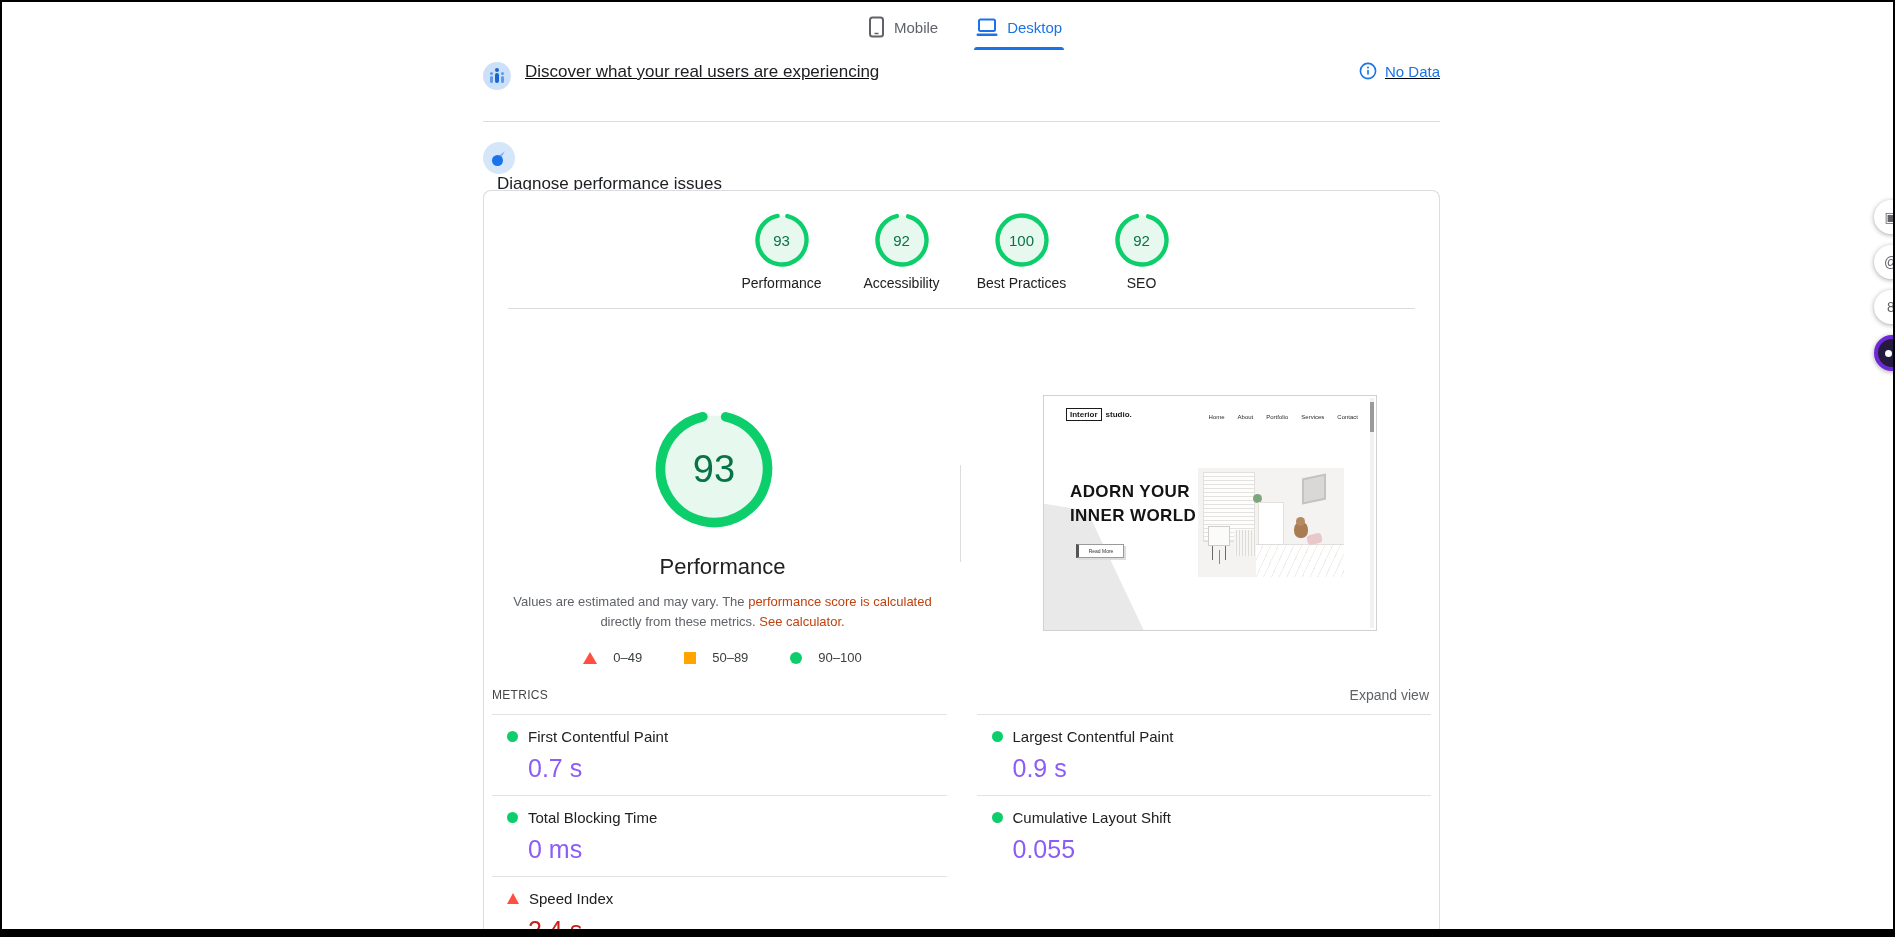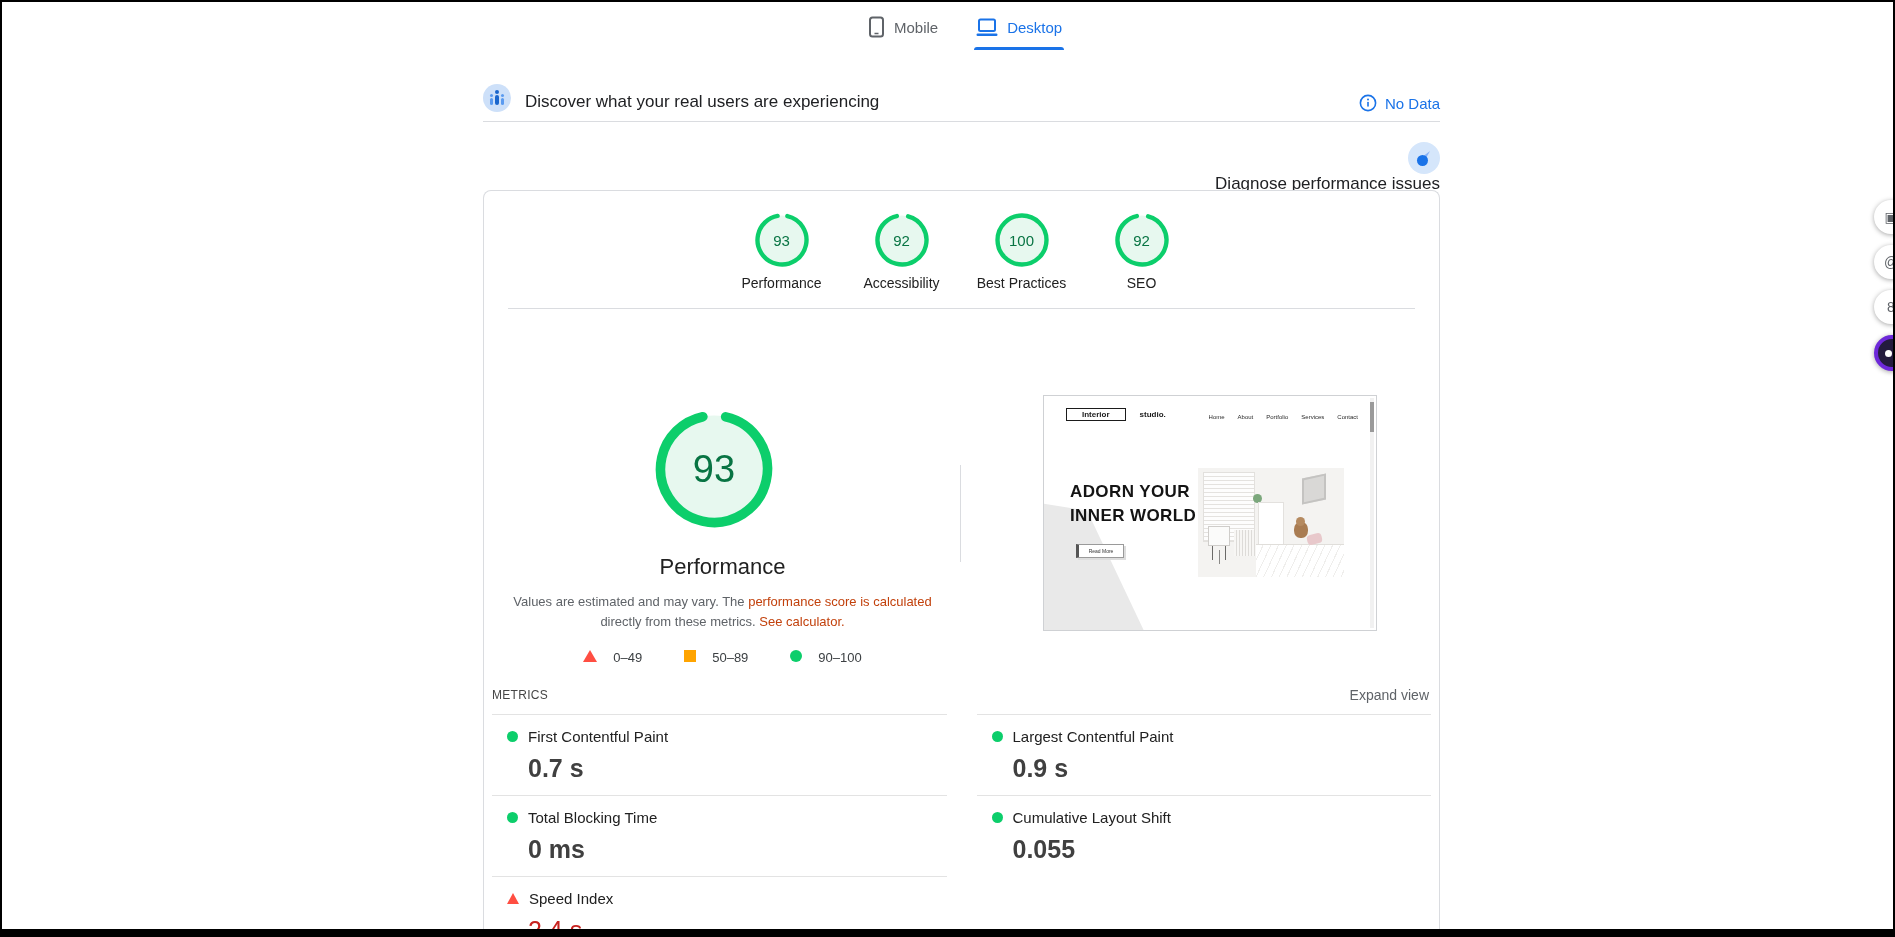--- a/index.html
+++ b/index.html
@@ -13,21 +13,21 @@
   
   .tabs { position:absolute; left:864px; top:6px; display:flex; gap:34px; }
   .tab  { position:relative; display:flex; align-items:center; gap:9px;
           padding:8px 2px 12px; font-size:15px; font-weight:500; color:#5f6368; cursor:pointer; }
   .tab svg { display:block; }
   .tab.active { color:#1a73e8; }
   .tab.active::after { content:""; position:absolute; left:0; right:0; bottom:0;
           height:3px; border-radius:3px 3px 0 0; background:#1a73e8; }
 
   
-  .row { position:absolute; left:481px; width:957px; display:flex; align-items:flex-end; }
+  .row { position:absolute; left:481px; width:957px; display:flex; align-items:flex-start;text-decoration:underline; }
   .row-discover { top:60px; height:50px; }
   .row-diagnose { top:140px; height:44px;flex-direction:column; }
   .row-icon { flex:0 0 auto; border-radius:50%; position:relative; }
   .icon-users { width:28px; height:28px; background:#cde0f9; }
   .icon-users i { position:absolute; bottom:7px; border-radius:2px; }
   .icon-users i:nth-child(1){ left:7px;  width:3px; height:7px;  background:#5b9bf0; }
   .icon-users i:nth-child(2){ left:12px; width:4px; height:10px; background:#1a66cd; }
   .icon-users i:nth-child(3){ left:18px; width:3px; height:7px;  background:#5b9bf0; }
   .icon-users b { position:absolute; border-radius:50%; }
   .icon-users b:nth-of-type(1){ left:7px;  top:10px; width:3px; height:3px; background:#5b9bf0; }
@@ -66,31 +66,31 @@
   .gauge-wrap svg { display:block; width:118px; height:118px; }
   .gauge-num { position:absolute; inset:0; display:flex; align-items:center; justify-content:center;
                font-size:38px; color:#087443; }
   .gauge-title { position:absolute; left:0; top:363px; width:477px; text-align:center;
                  font-size:22px; color:#212121; }
   .gauge-disclaimer { position:absolute; left:28px; top:401px; width:421px; text-align:center;
                       font-size:13px; line-height:1.55; color:#5f6368; }
   .gauge-disclaimer a { color:#c2410c; text-decoration:none; cursor:pointer; }
   .legend { position:absolute; left:0; top:459px; width:477px; display:flex;
             justify-content:center; gap:42px; align-items:center; font-size:13px; color:#3c4043; }
-  .legend-item { display:flex; gap:16px; }
+  .legend-item { display:flex; align-items:center; gap:16px; }
   .shape-tri { width:0; height:0; border-left:7px solid transparent; border-right:7px solid transparent;
                border-bottom:12px solid #ff4e42; }
   .shape-sq  { width:12px; height:12px; background:#ffa400; }
   .shape-dot { width:12px; height:12px; border-radius:50%; background:#0cce6b; }
 
   
   .thumb { position:absolute; left:559px; top:204px; width:334px; height:236px;
            background:#fff; border:1px solid #cfd1d4; overflow:hidden; cursor:pointer; }
   .thumb-logo { position:absolute; left:22px; top:14px; font-size:8px; font-weight:bold; color:#1b1b1b; }
-  .thumb-logo .boxed { border:1px solid #1b1b1b; padding:1px 15px; margin-right:14px; }
+  .thumb-logo .boxed { border:1px solid #1b1b1b; padding:1px 3px; margin-right:4px; }
   .thumb-nav { position:absolute; right:18px; top:18px; display:flex; gap:13px; }
   .thumb-nav span { font-size:6px; color:#2a2a2a; }
   .thumb-scroll { position:absolute; right:2px; top:2px; width:4px; height:230px; background:#f1f1f1; }
   .thumb-scroll i { position:absolute; right:0; top:4px; width:4px; height:30px; background:#9a9a9a; }
   .thumb-wedge { position:absolute; left:0; top:0; width:100%; height:100%; background:#e9e9e9;
                  clip-path:polygon(0 46%, 13% 49%, 30% 100%, 0 100%); }
   .thumb-heading { position:absolute; left:26px; top:84px; font-size:17px; line-height:1.4;
                    font-weight:800; letter-spacing:.4px; color:#141414; }
   .thumb-btn { position:absolute; left:32px; top:148px; width:48px; height:14px; background:#fff;
                border:1px solid #9a9a9a; border-left:3px solid #555;
@@ -124,21 +124,21 @@
   .metrics-grid { position:absolute; left:8px; top:523px; width:939px;
                   display:grid; grid-template-columns:1fr 1fr; column-gap:30px; }
   .metric-cell { border-top:1px solid #e3e3e3; padding:13px 0 12px 15px; min-height:75px; }
   .metric-cell.empty { border-top:none; }
   .metric-head { display:flex; align-items:center; gap:10px; }
   .metric-dot { width:11px; height:11px; border-radius:50%; background:#0cce6b; }
   .metric-tri { width:0; height:0; border-left:6px solid transparent; border-right:6px solid transparent;
                 border-bottom:11px solid #ff4e42; }
   .metric-name { font-size:15px; color:#212121; }
   .metric-value { margin:9px 0 0 21px; font-size:25px; }
-  .metric-value.pass { color:#404040;font-weight:bold; }
+  .metric-value.pass { color:#8b5cf6; }
   .metric-value.fail { color:#c7221f; }
 
   
   .edge-stack { position:absolute; right:-17px; top:198px; display:flex; flex-direction:column; gap:11px; }
   .fab { width:34px; height:34px; border-radius:50%; background:#fff;
          box-shadow:0 1px 5px rgba(0,0,0,.35); display:flex; align-items:center; justify-content:center;
          font-size:14px; color:#5f6368; cursor:pointer; }
   .fab.logo { width:36px; height:36px; background:#241b3e; border:4px solid #6d28d9; color:transparent; position:relative; }
   .fab.logo::before { content:""; position:absolute; left:7px; top:11px; width:7px; height:7px;
                       border-radius:50%; background:#fff; }

